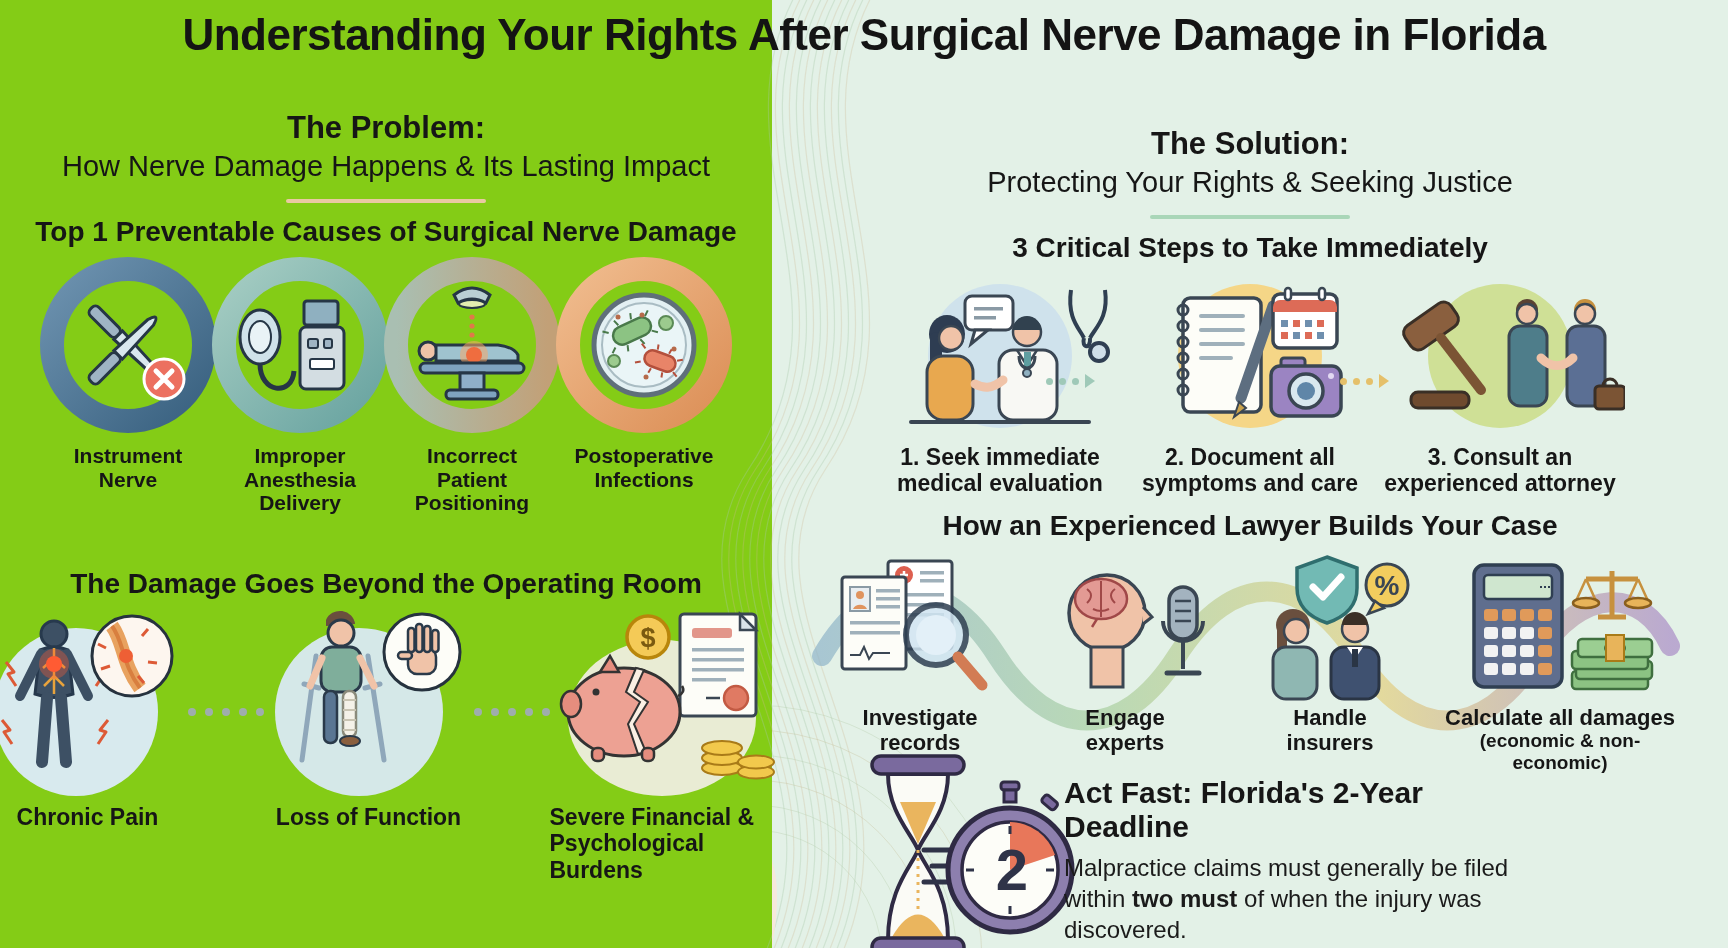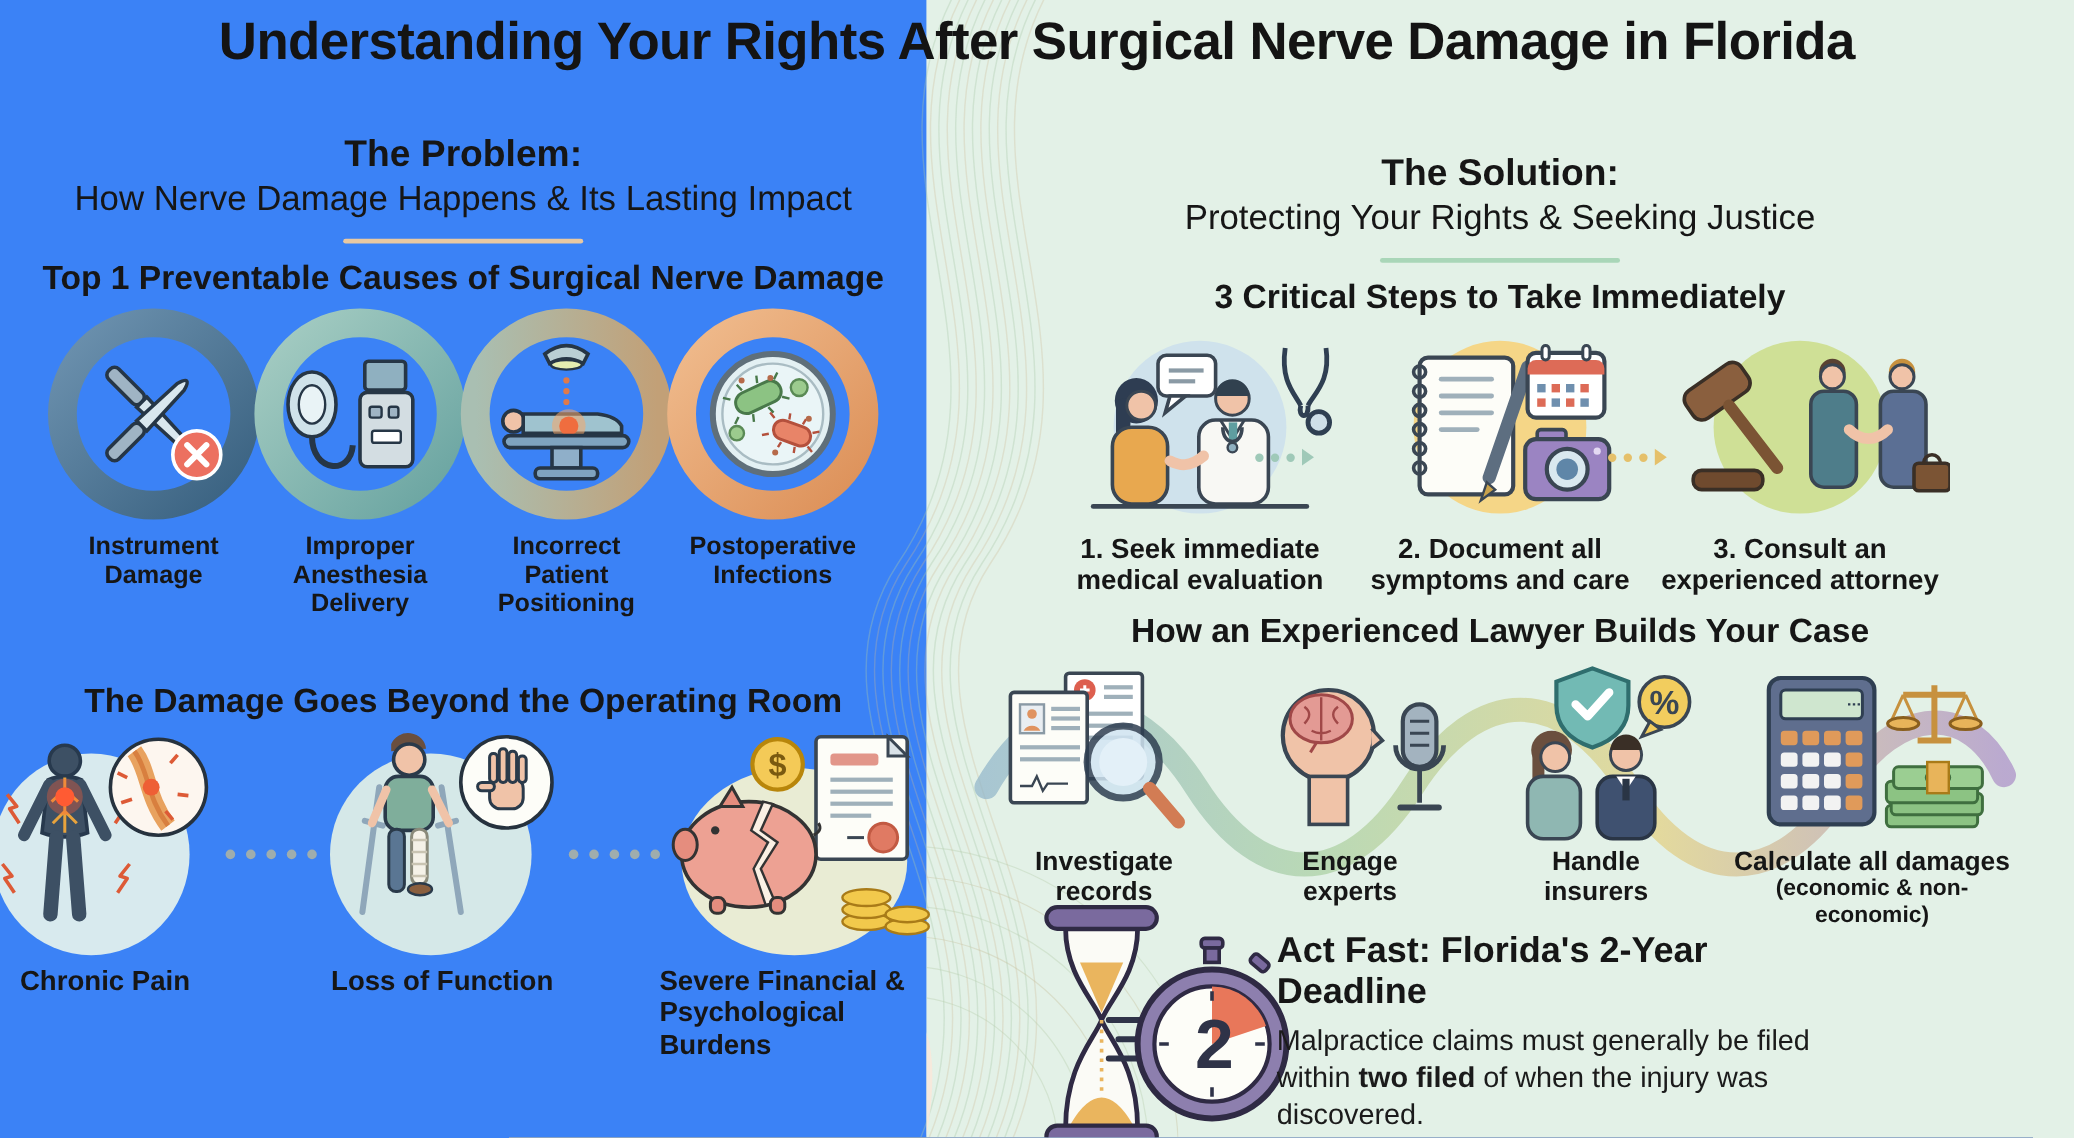--- a/index.html
+++ b/index.html
@@ -1,17 +1,17 @@
 <!DOCTYPE html>
 <html><head>
 <meta charset="utf-8">
 <style>
   * { box-sizing: border-box; margin: 0; padding: 0; }
   body { font-family: "Liberation Sans", sans-serif; background:#888; }
-  .canvas { position:relative; width:1728px; height:948px; overflow:hidden; background:#3b82f6; color:#161616; }
+  .canvas { position:relative; width:1728px; height:948px; overflow:hidden; background:#84cc16; color:#161616; }
   .panel-right { position:absolute; left:772px; top:0; width:956px; height:948px; background:#e3f1e7; }
   .deco { position:absolute; pointer-events:none; }
 
   .main-title { position:absolute; top:10px; left:0; width:100%; text-align:center;
     font-size:44px; font-weight:700; letter-spacing:-0.5px; color:#141414; }
 
   .col { position:absolute; top:0; height:948px; }
   .col-left { left:0; width:772px; }
   .col-right { left:772px; width:956px;margin-top:16px; }
 
@@ -120,21 +120,21 @@
               <rect x="-52" y="-6" width="38" height="12" rx="5" fill="#9fb4c4" stroke="#263646" stroke-width="3"></rect>
               <path d="M-14,-6 L32,-4 Q46,0 32,4 L-14,6 Z" fill="#d9e7ee" stroke="#263646" stroke-width="3"></path>
             </g>
             <g>
               <circle cx="36" cy="34" r="20" fill="#ec7060" stroke="#ffffff" stroke-width="3"></circle>
               <path d="M28,26 L44,42 M44,26 L28,42" stroke="#ffffff" stroke-width="5" stroke-linecap="round"></path>
             </g>
           </g>
         </svg>
         <div class="cause-label">Instrument
-Damage</div>
+Nerve</div>
       </div>
 
       <div class="cause-item">
         <svg width="178" height="178" viewBox="0 0 178 178">
           <defs>
               <linearGradient id="rg2" x1="0" y1="0" x2="1" y2="1">
             <stop offset="0" stop-color="#a6cdc3"></stop>
                 <stop offset="1" stop-color="#68a3a0"></stop>
               </linearGradient>
             </defs>
@@ -633,19 +633,19 @@
         <circle cx="96" cy="92" r="62" fill="#8d7fae" stroke="#2f2a44" stroke-width="5"></circle>
         <circle cx="96" cy="92" r="48" fill="#fdfdf8" stroke="#2f2a44" stroke-width="3.5"></circle>
         <path d="M96,92 L96,44 A48,48 0 0 1 141,77 Z" fill="#e8775a"></path>
         <path d="M96,48 v8 M96,128 v8 M52,92 h8 M132,92 h8" stroke="#2f3348" stroke-width="3"></path>
         <text x="98" y="112" text-anchor="middle" font-size="58" font-weight="bold" fill="#2f3348">2</text>
       </svg>
       <div class="dl-text">
         <div class="dl-head">Act Fast: Florida's 2-Year Deadline</div>
         <div class="dl-body">
           <span>Malpractice claims must generally be filed within</span>
-          <span class="b">two filed</span>
+          <span class="b">two must</span>
           <span>of when the injury was discovered.</span>
         </div>
       </div>
     </div>
   </div>
 </div>
 
 </body></html>

